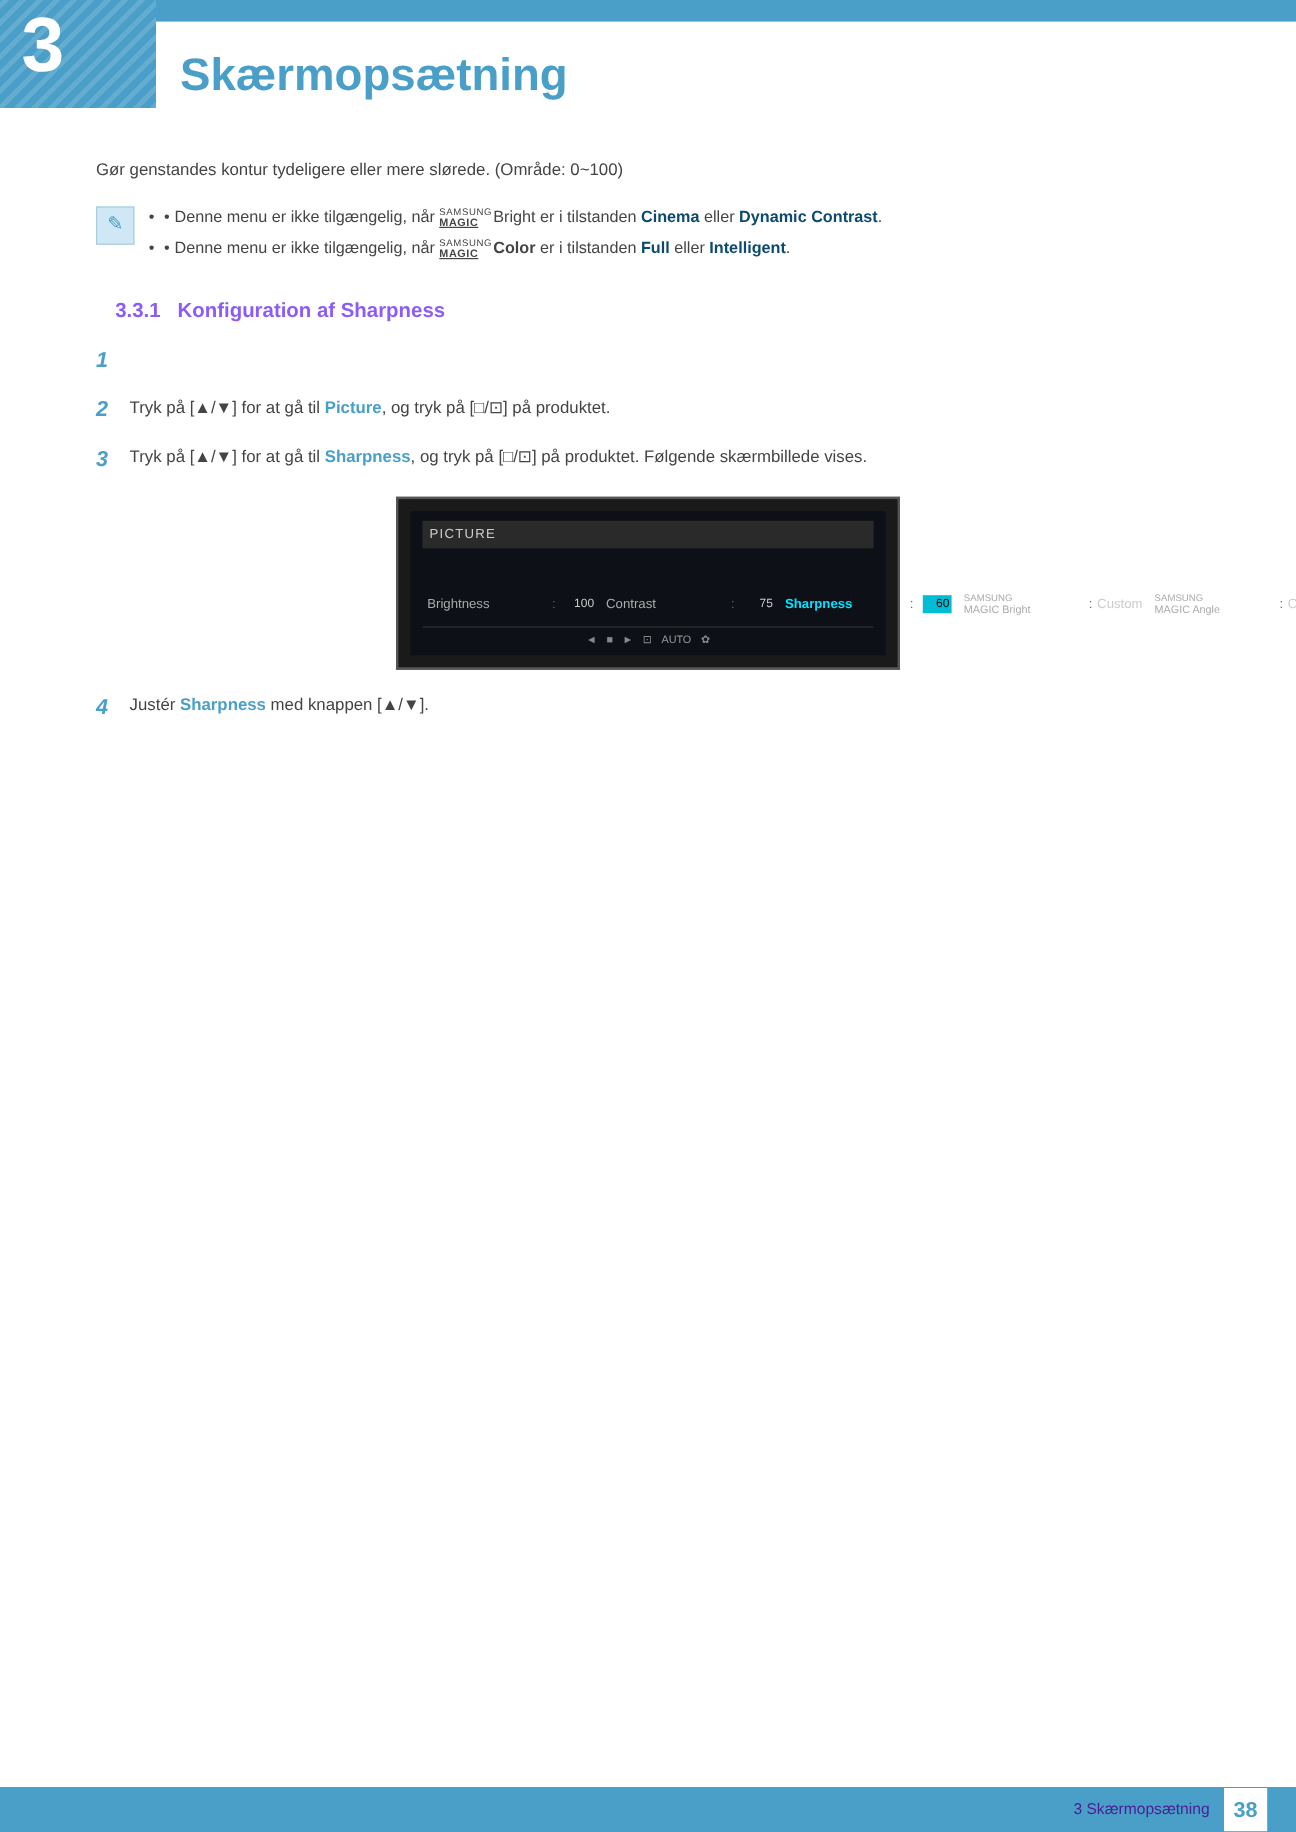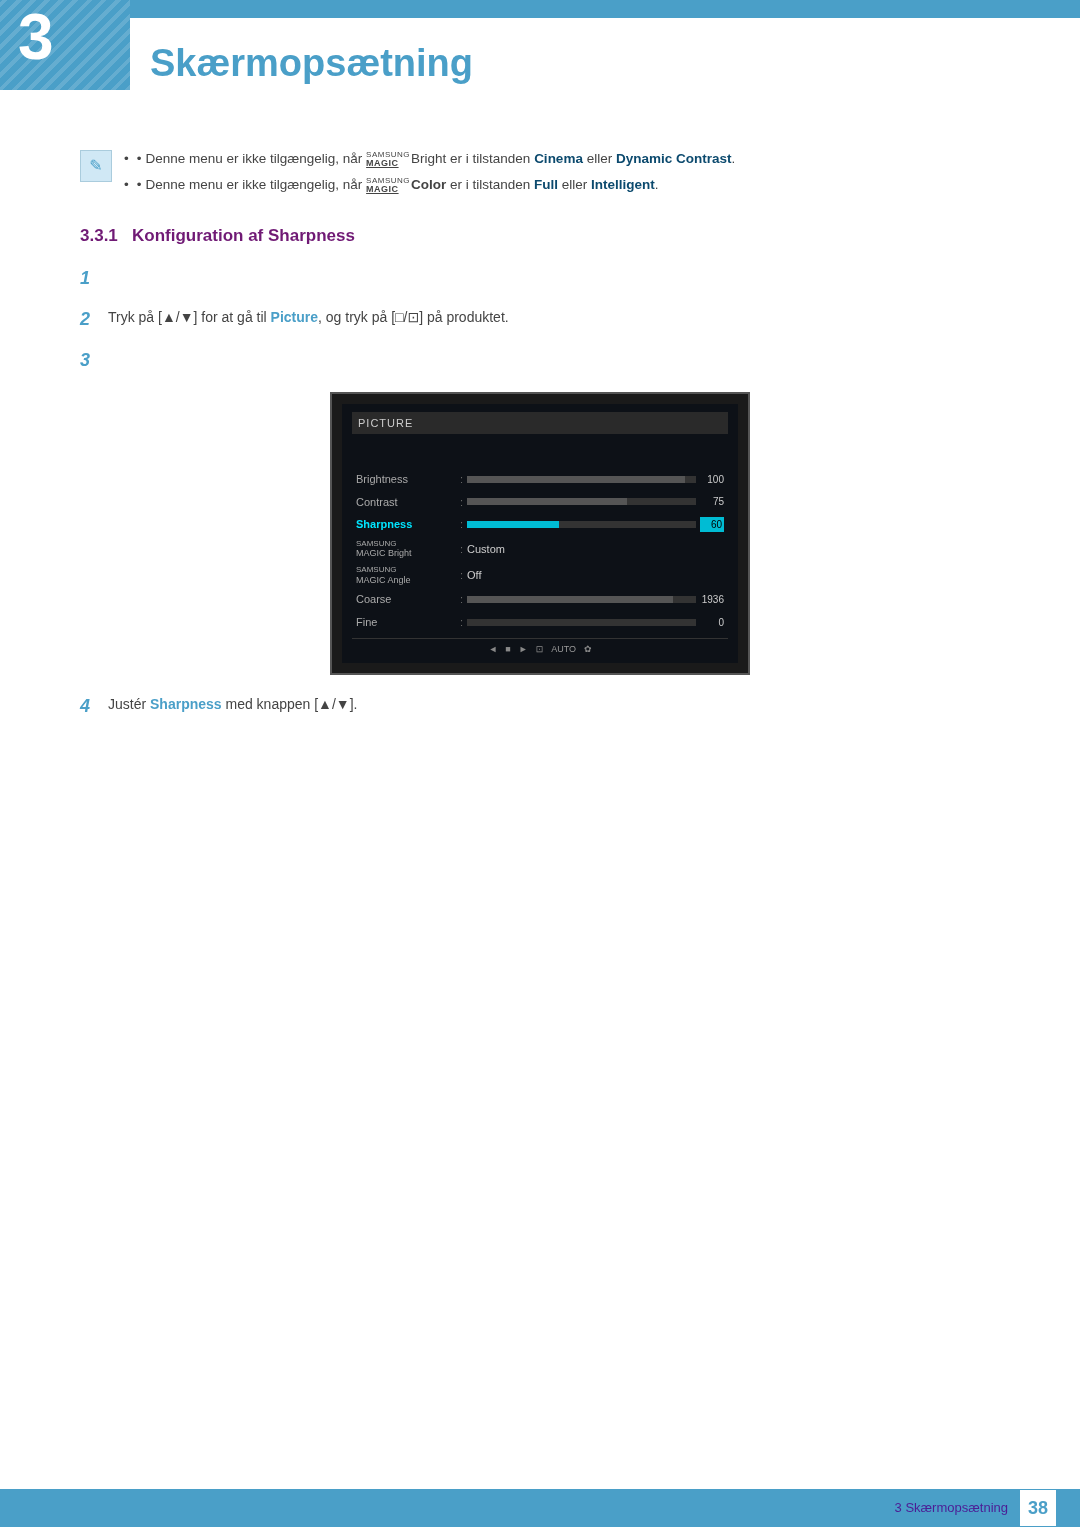--- a/index.html
+++ b/index.html
@@ -122,22 +122,22 @@
       content: '•';
       margin-right: 8px;
       flex-shrink: 0;
     }
 
     .cyan { color: #0c4a6e; font-weight: bold; }
 
     .sub-section-title {
       font-size: 17px;
       font-weight: bold;
-      color: #701a75;
-      margin: 28px 0 16px 0;
+      color: #8b5cf6;
+      margin: 28px 0 16px 16px;
     }
 
     .steps {
       margin: 0;
       padding: 0;
       list-style: none;
     }
 
     .step {
       display: flex;
@@ -184,21 +184,21 @@
       background: #2a2a2a;
       color: #ccc;
       font-size: 11px;
       padding: 3px 6px;
       margin-bottom: 6px;
       letter-spacing: 1px;
     }
 
     .monitor-menu {
       display: flex;
-      flex-direction: column;
+      flex-direction: row;
       gap: 2px;
       margin-top: 35px;
     }
 
     .menu-item {
       display: flex;
       align-items: center;
       padding: 2px 4px;
       font-size: 11px;
       color: #aaa;
@@ -330,20 +330,21 @@
 <body>
 
 <div class="header-strip">
   <span class="header-number">3</span>
   <div class="header-title">Skærmopsætning</div>
 </div>
 
 <div class="content">
 
 
+  <p class="description">Gør genstandes kontur tydeligere eller mere slørede. (Område: 0~100)</p>
 
   <div class="note-box">
     <div class="note-icon">✎</div>
     <div class="note-lines">
       <div class="note-line">
         <span style="margin-right:4px">•</span>
         <span>
           Denne menu er ikke tilgængelig, når 
           <span class="samsung-magic">
               <span>SAMSUNG</span>
@@ -380,20 +381,23 @@
 
     <div class="step">
       <span class="step-number">2</span>
       <span class="step-text">
         Tryk på [▲/▼] for at gå til <span class="highlight-blue">Picture</span>, og tryk på [□/⊡] på produktet.
       </span>
     </div>
 
     <div class="step">
       <span class="step-number">3</span>
+      <span class="step-text">
+        Tryk på [▲/▼] for at gå til <span class="highlight-blue">Sharpness</span>, og tryk på [□/⊡] på produktet. Følgende skærmbillede vises.
+      </span>
     </div>
 
     <div class="monitor-screenshot">
       <div class="monitor-inner">
         <div class="monitor-header">PICTURE</div>
         <div class="monitor-menu">
 
           <div class="menu-item">
             <span class="menu-item-label">Brightness</span>
             <span class="menu-separator">:</span>

